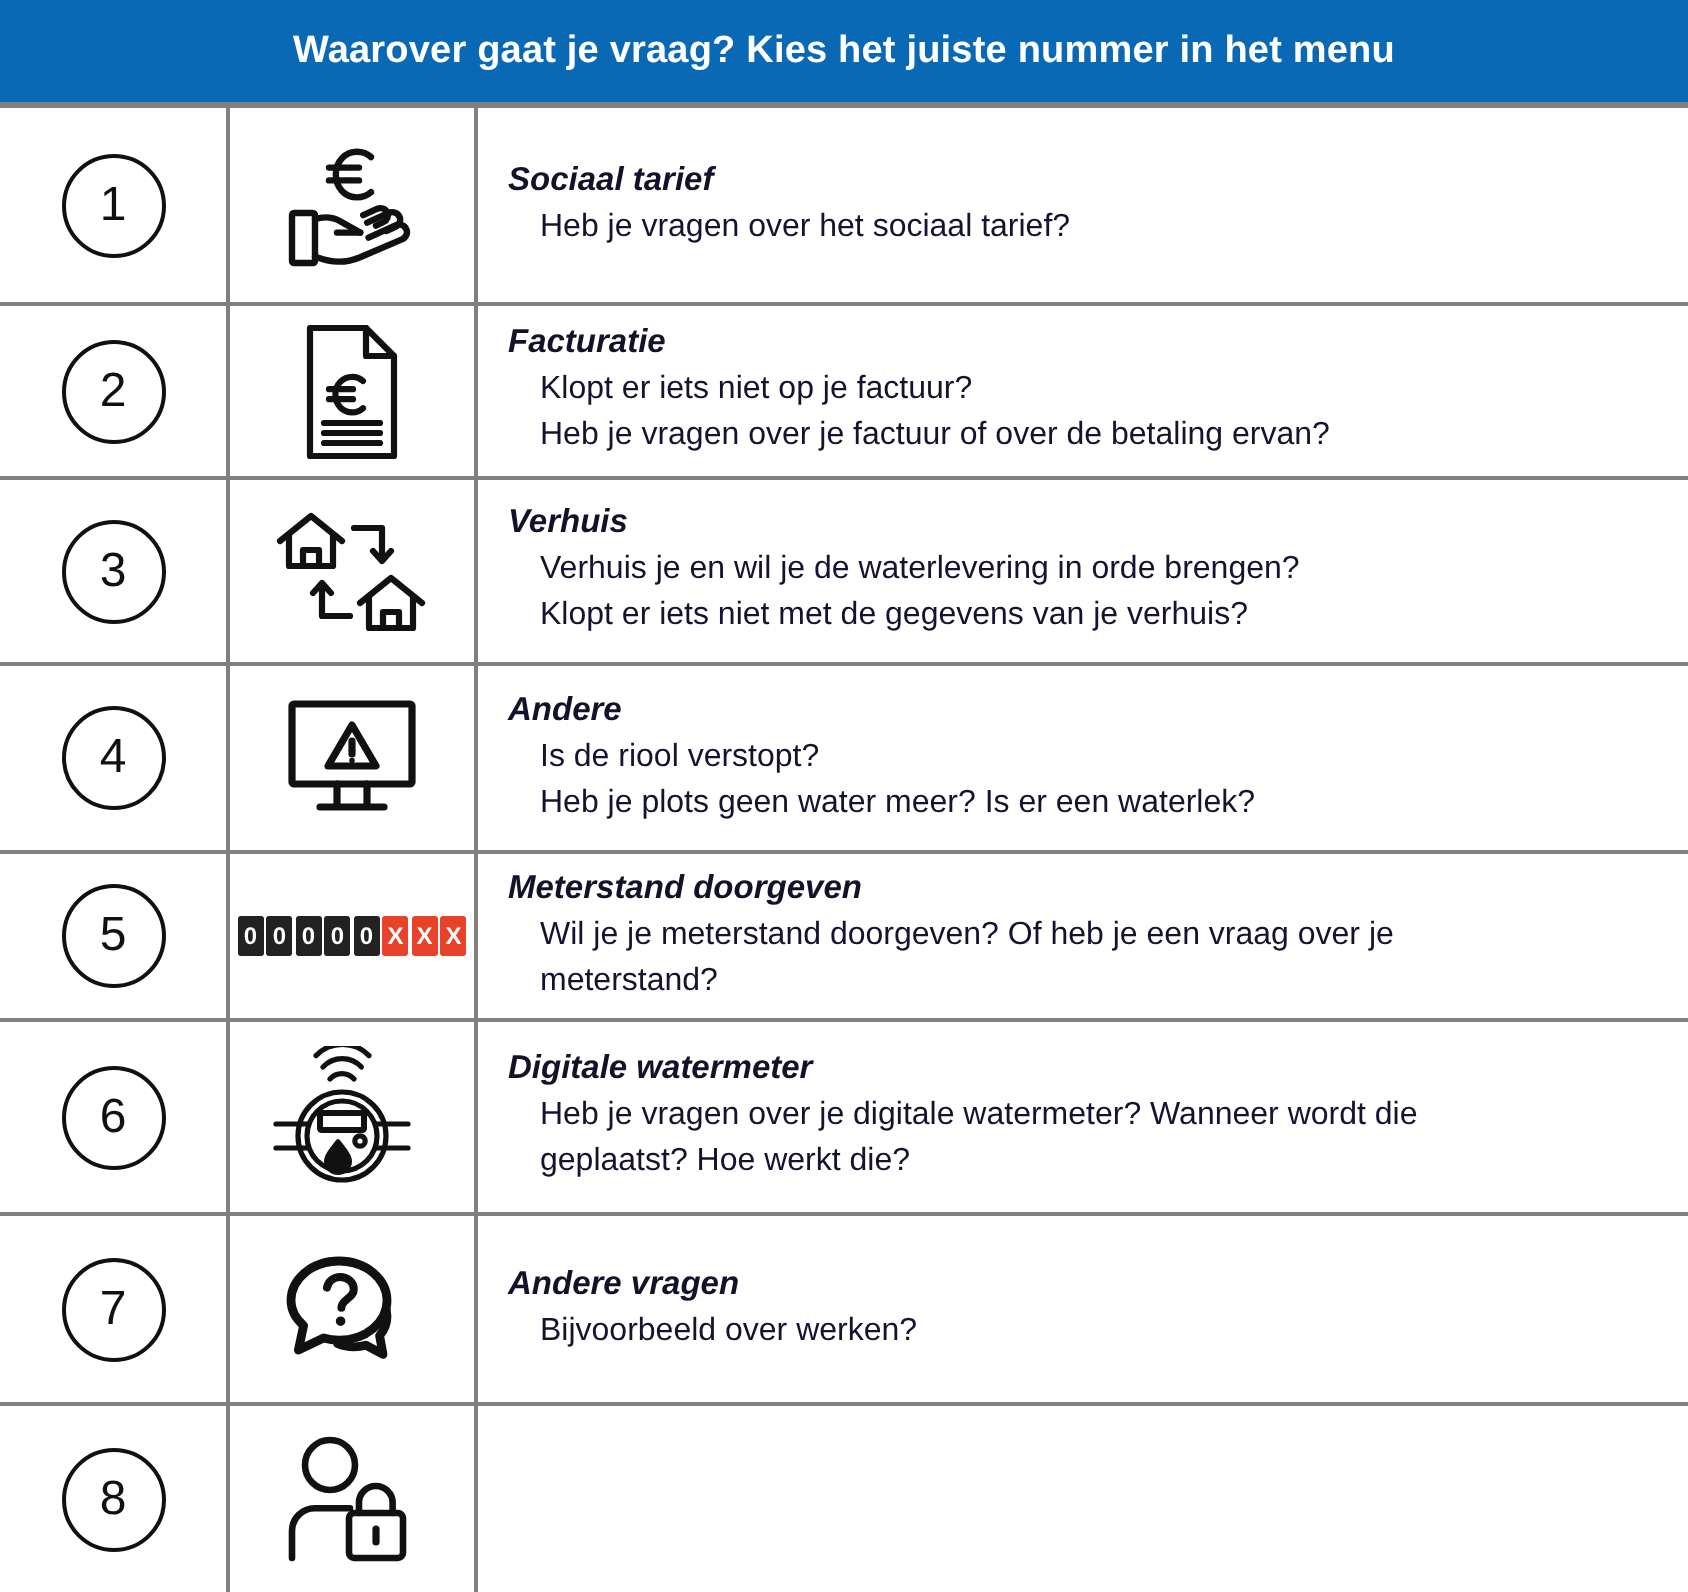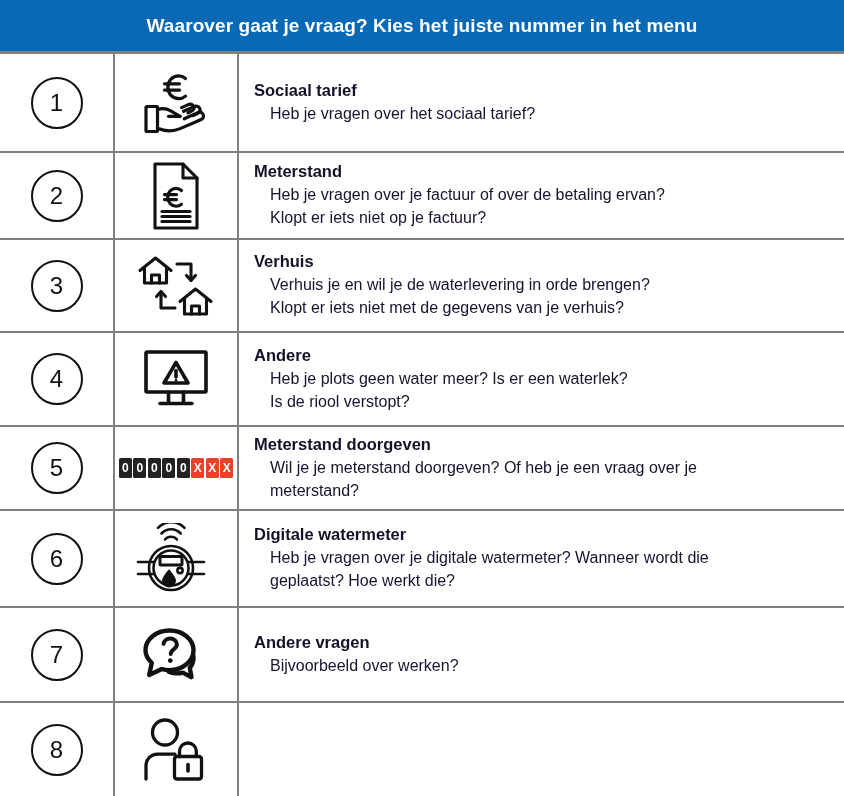--- a/index.html
+++ b/index.html
@@ -112,20 +112,21 @@
     justify-content: center;
     padding: 0 14px 0 15px;
     box-sizing: border-box;
   }
   .item-title {
     font-size: 16.5px;
     font-weight: bold;
     color: #121228;
     line-height: 1.28;
     margin-bottom: 2px;
+    font-style: italic;
   }
   .item-desc {
     font-size: 16px;
     font-weight: 400;
     color: #141430;
     line-height: 1.42;
     margin-left: 16px;
   }
 
   
@@ -205,23 +206,23 @@
             <line x1="19.5" y1="34.6" x2="31.5" y2="34.6"></line>
             <line x1="19.5" y1="39.6" x2="31.5" y2="39.6"></line>
 
             <line x1="17" y1="51.5" x2="45" y2="51.5"></line>
             <line x1="17" y1="56.5" x2="45" y2="56.5"></line>
             <line x1="17" y1="61.5" x2="45" y2="61.5"></line>
           </svg>
         </span>
       </div>
       <div class="cell-text">
-        <div class="item-title">Meterstand</div>
+        <div class="item-title">Facturatie</div>
+        <div class="item-desc">Klopt er iets niet op je factuur?</div>
         <div class="item-desc">Heb je vragen over je factuur of over de betaling ervan?</div>
-        <div class="item-desc">Klopt er iets niet op je factuur?</div>
       </div>
     </div>
 
     <div class="row r3">
       <div class="cell-number">
         <div class="num-circle">3</div>
       </div>
       <div class="cell-icon">
         <span>
           <svg width="80" height="64" viewBox="0 0 80 64" fill="none" stroke="#111111" stroke-width="3.1" stroke-linecap="round" stroke-linejoin="round">
@@ -263,22 +264,22 @@
             <circle cx="36" cy="32.3" r="0.6" fill="#111111" stroke-width="1.6"></circle>
 
             <path d="M28.5 44v10"></path>
             <path d="M43.5 44v10"></path>
             <line x1="20" y1="55.5" x2="52" y2="55.5"></line>
           </svg>
         </span>
       </div>
       <div class="cell-text">
         <div class="item-title">Andere</div>
+        <div class="item-desc">Is de riool verstopt?</div>
         <div class="item-desc">Heb je plots geen water meer? Is er een waterlek?</div>
-        <div class="item-desc">Is de riool verstopt?</div>
       </div>
     </div>
 
     <div class="row r5">
       <div class="cell-number">
         <div class="num-circle">5</div>
       </div>
       <div class="cell-icon">
         <div class="odometer">
           <div class="odo-cell black">0</div>

